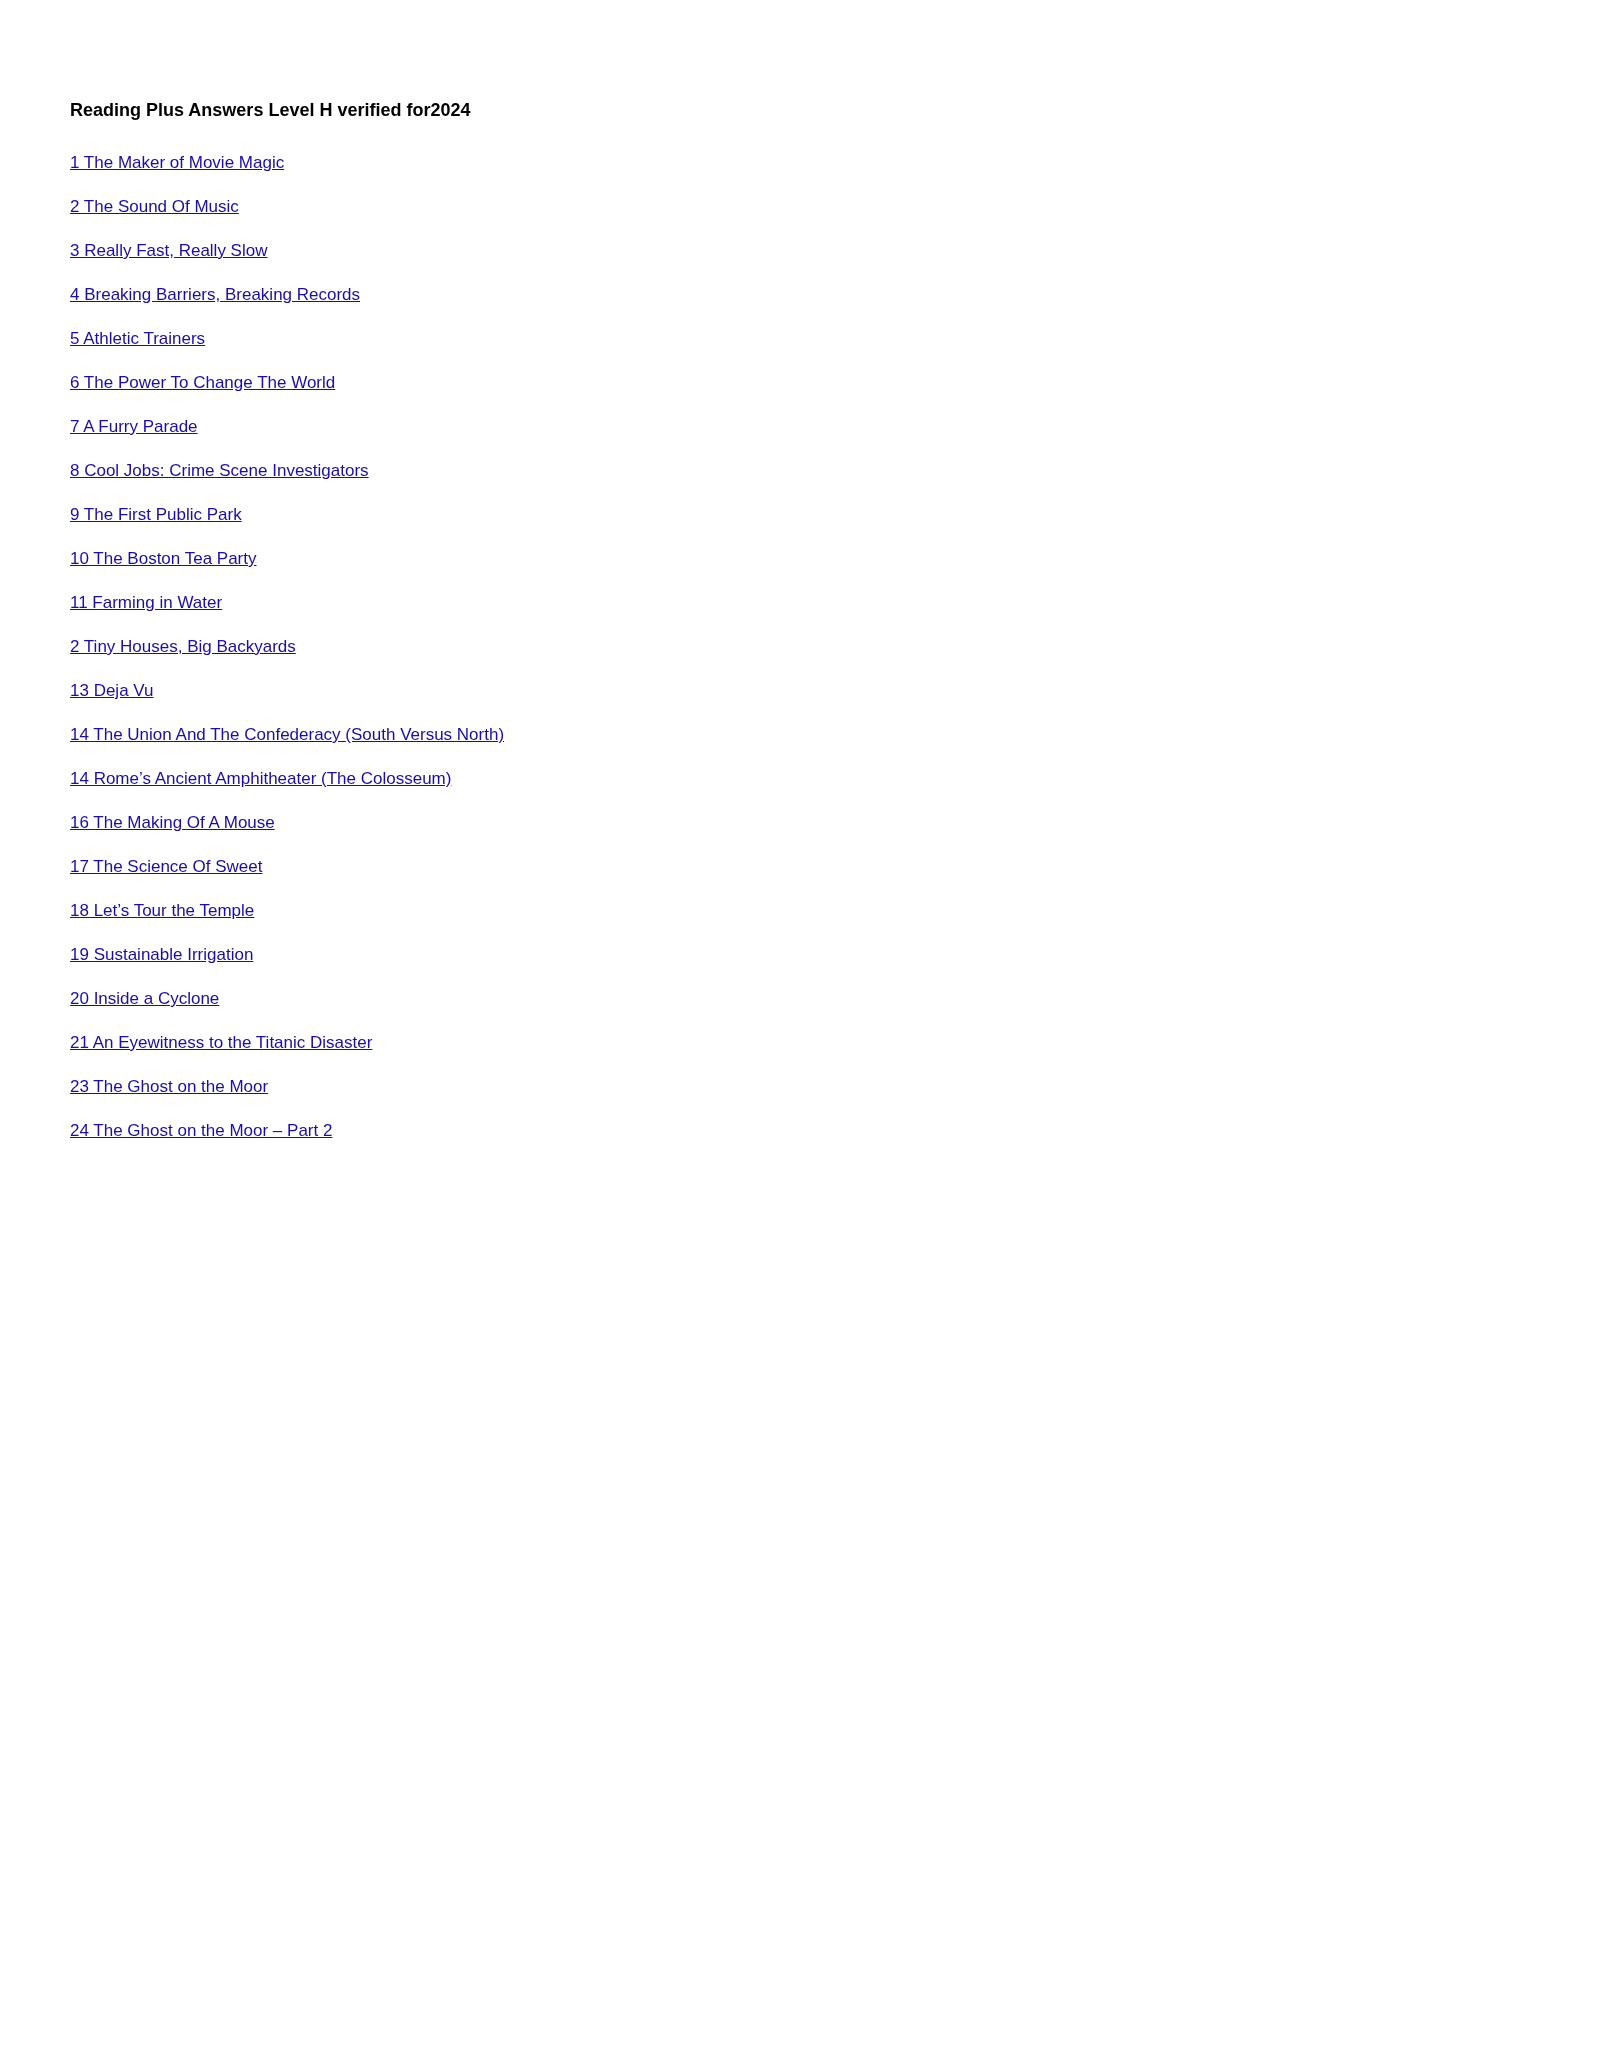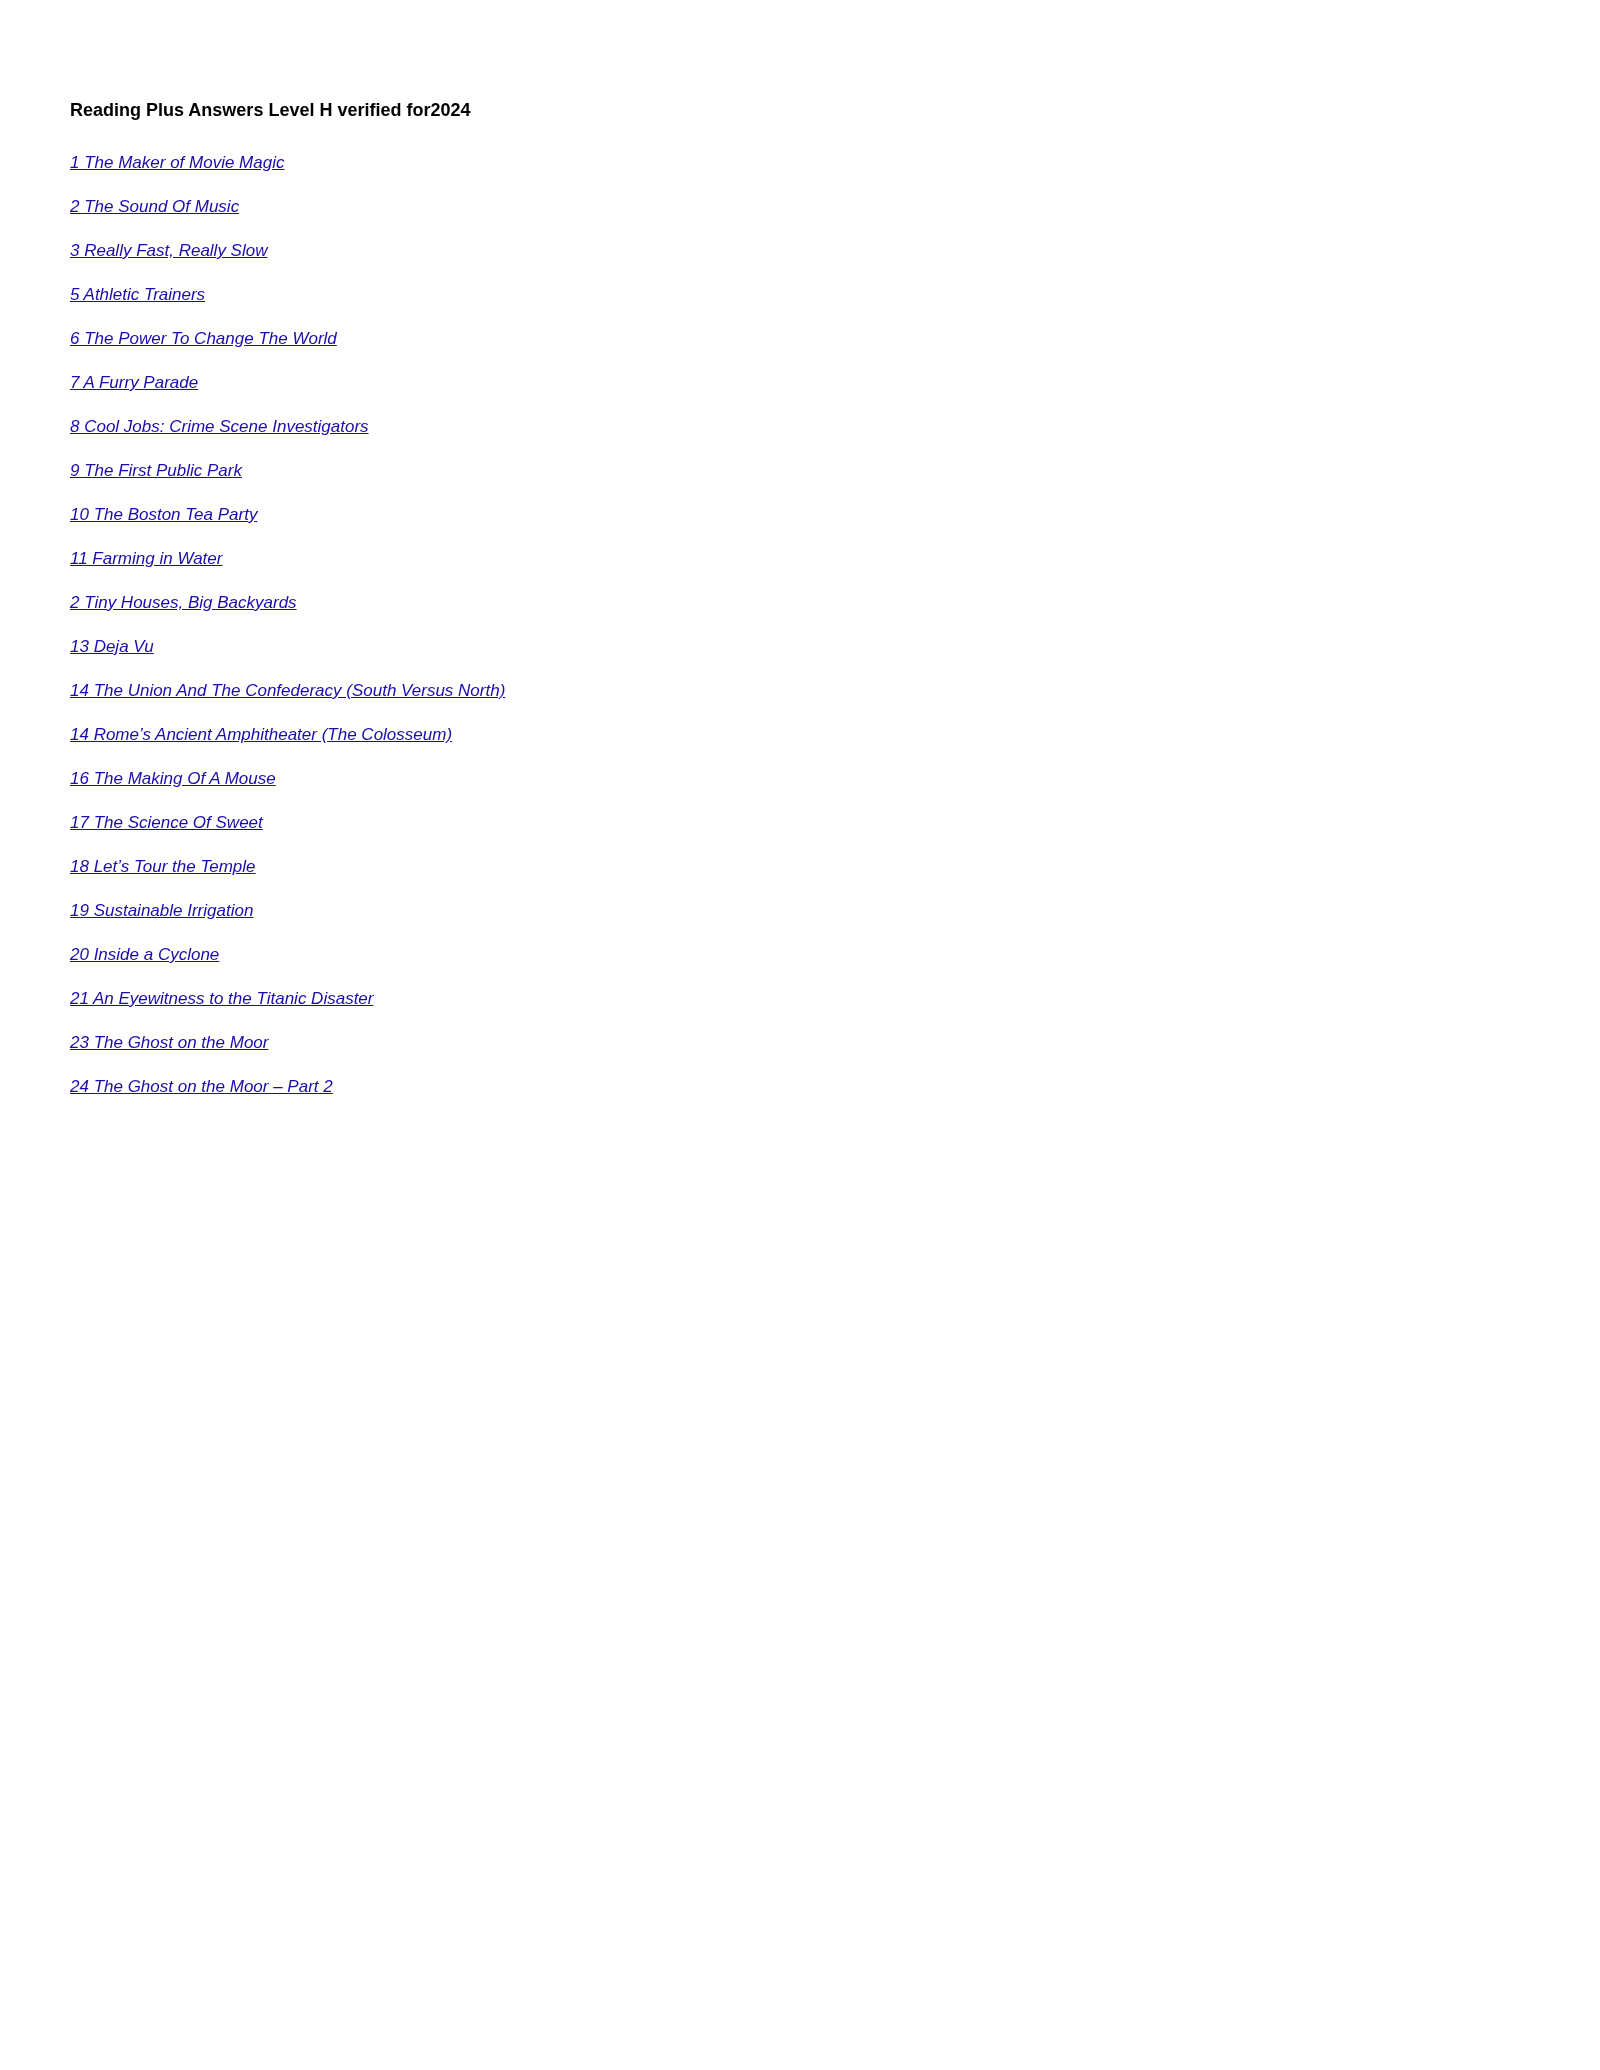--- a/index.html
+++ b/index.html
@@ -37,33 +37,33 @@
 
     .link-list li {
       margin-bottom: 24px;
     }
 
     .link-list li a {
       color: #1a0dab;
       text-decoration: underline;
       font-size: 17px;
       cursor: pointer;
-      font-style: italic;
     }
   </style>
 </head>
 <body>
 
 <div class="page-container">
   <div class="page-title">Reading Plus Answers Level H verified for2024</div>
 
   <ul class="link-list" id="link-list-container">
   <li><a href="#">1 The Maker of Movie Magic</a></li>
       <li><a href="#">2 The Sound Of Music</a></li>
       <li><a href="#">3 Really Fast, Really Slow</a></li>
+      <li><a href="#">4 Breaking Barriers, Breaking Records</a></li>
       <li><a href="#">5 Athletic Trainers</a></li>
       <li><a href="#">6 The Power To Change The World</a></li>
       <li><a href="#">7 A Furry Parade</a></li>
       <li><a href="#">8 Cool Jobs: Crime Scene Investigators</a></li>
       <li><a href="#">9 The First Public Park</a></li>
       <li><a href="#">10 The Boston Tea Party</a></li>
       <li><a href="#">11 Farming in Water</a></li>
       <li><a href="#">2 Tiny Houses, Big Backyards</a></li>
       <li><a href="#">13 Deja Vu</a></li>
       <li><a href="#">14 The Union And The Confederacy (South Versus North)</a></li>

